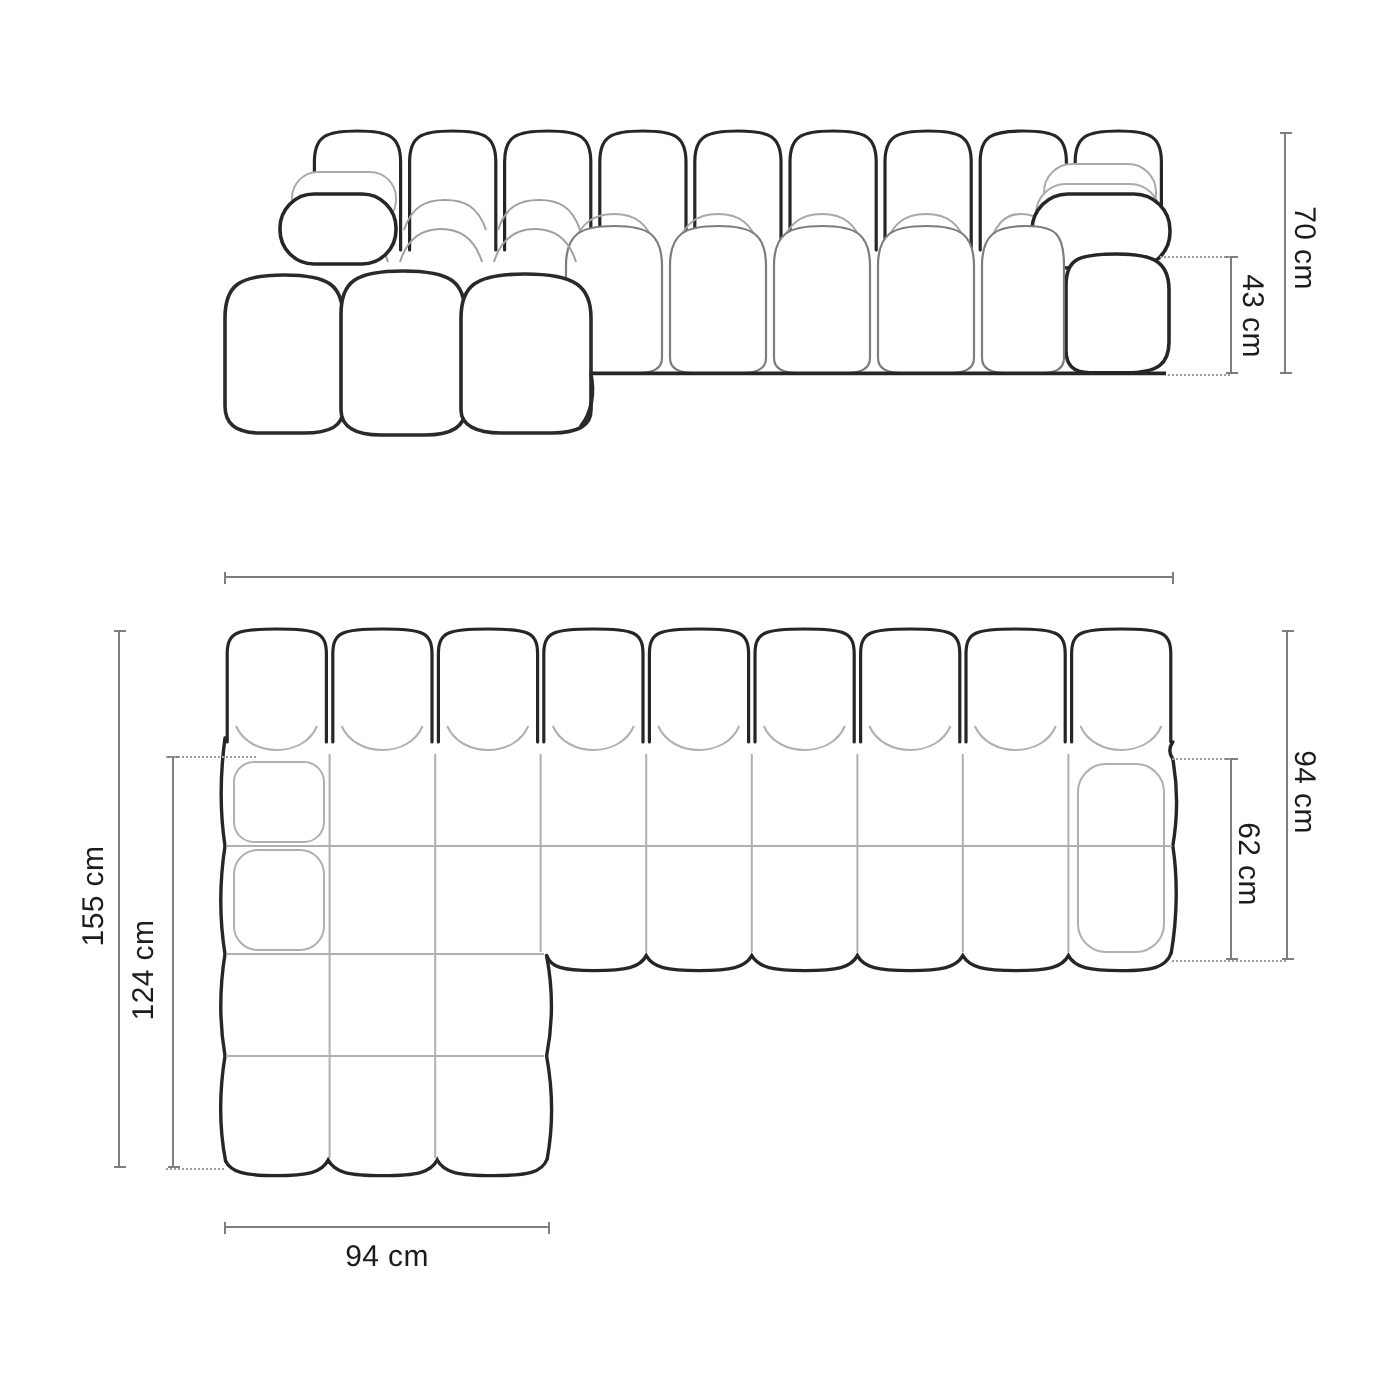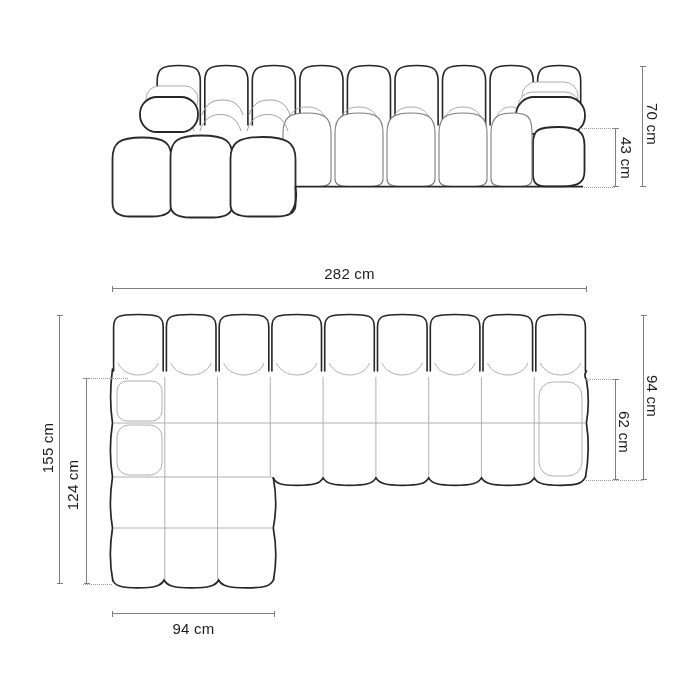--- a/index.html
+++ b/index.html
@@ -153,20 +153,19 @@
 
   <div class="dot" style="left:580px;top:128px;width:35px;"></div>
   <div class="dot" style="left:584px;top:187px;width:31px;"></div>
   <div class="dot" style="left:586px;top:379px;width:29px;"></div>
   <div class="dot" style="left:586px;top:480px;width:57px;"></div>
   <div class="dot" style="left:83px;top:378px;width:45px;"></div>
   <div class="dot" style="left:83px;top:584px;width:29px;"></div>
 
   <div class="lab vlab" style="left:652px;top:124px;">70 cm</div>
   <div class="lab vlab" style="left:626px;top:158px;">43 cm</div>
-  <div class="lab c" style="left:112px;top:265px;width:475px;">282 cm</div>
   <div class="lab vlab" style="left:652px;top:396px;">94 cm</div>
   <div class="lab vlab" style="left:624px;top:432px;">62 cm</div>
   <div class="lab vlab ccw" style="left:47px;top:448px;">155 cm</div>
   <div class="lab vlab ccw" style="left:72px;top:485px;">124 cm</div>
   <div class="lab c" style="left:112px;top:620px;width:163px;">94 cm</div>
 
 </div>
 
 </body></html>

